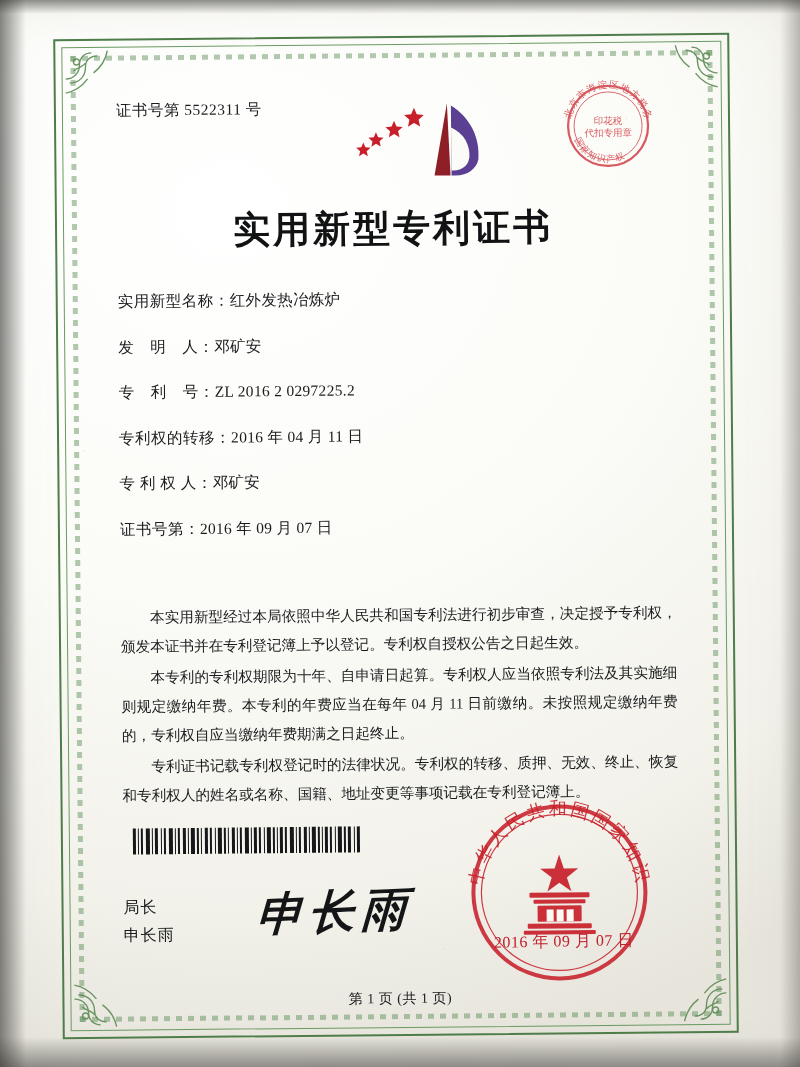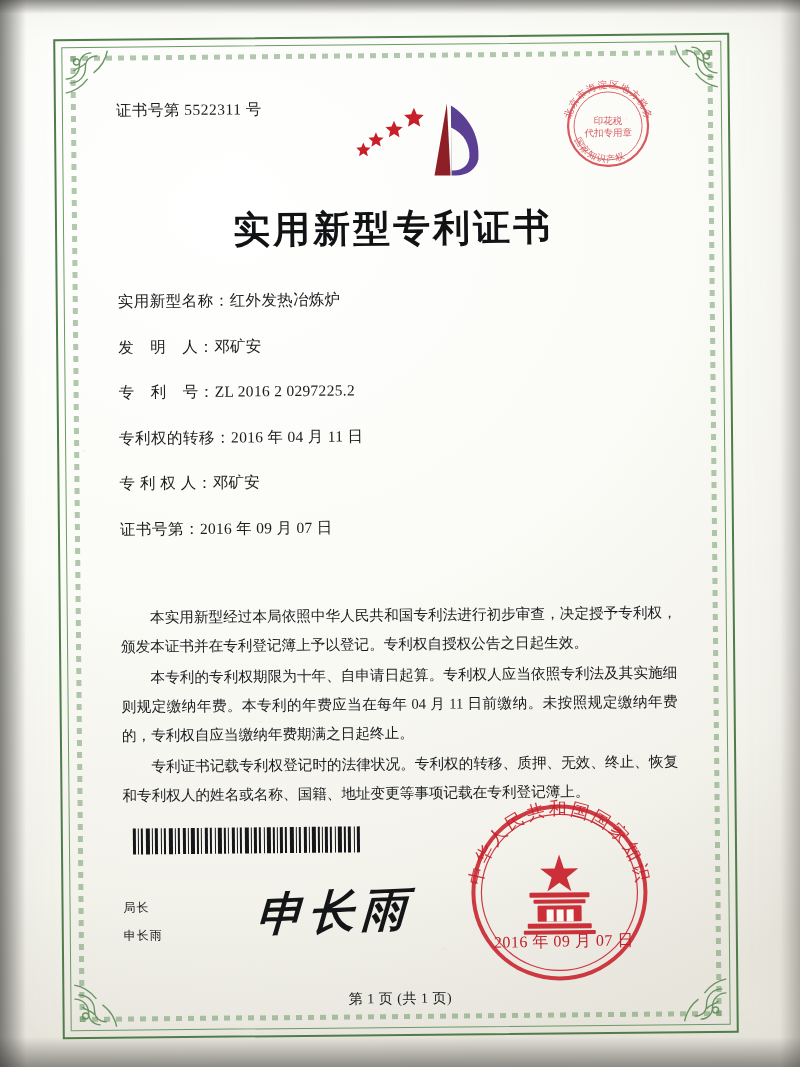--- a/index.html
+++ b/index.html
@@ -147,21 +147,21 @@
   }
   .barcode .bar {
     position: absolute;
     top: 0; height: 26px;
     background: #16171a;
   }
 
   .sig-block {
     position: absolute;
     left: 62px; top: 855px;
-    font-size: 12px;
+    font-size: 16px;
     line-height: 28px;
     letter-spacing: 1px;
     color: #17181a;
   }
   .handwriting {
     position: absolute;
     left: 195px; top: 845px;
     font-size: 46px;
     font-family: "DejaVu Serif", serif;
     font-weight: bold;

